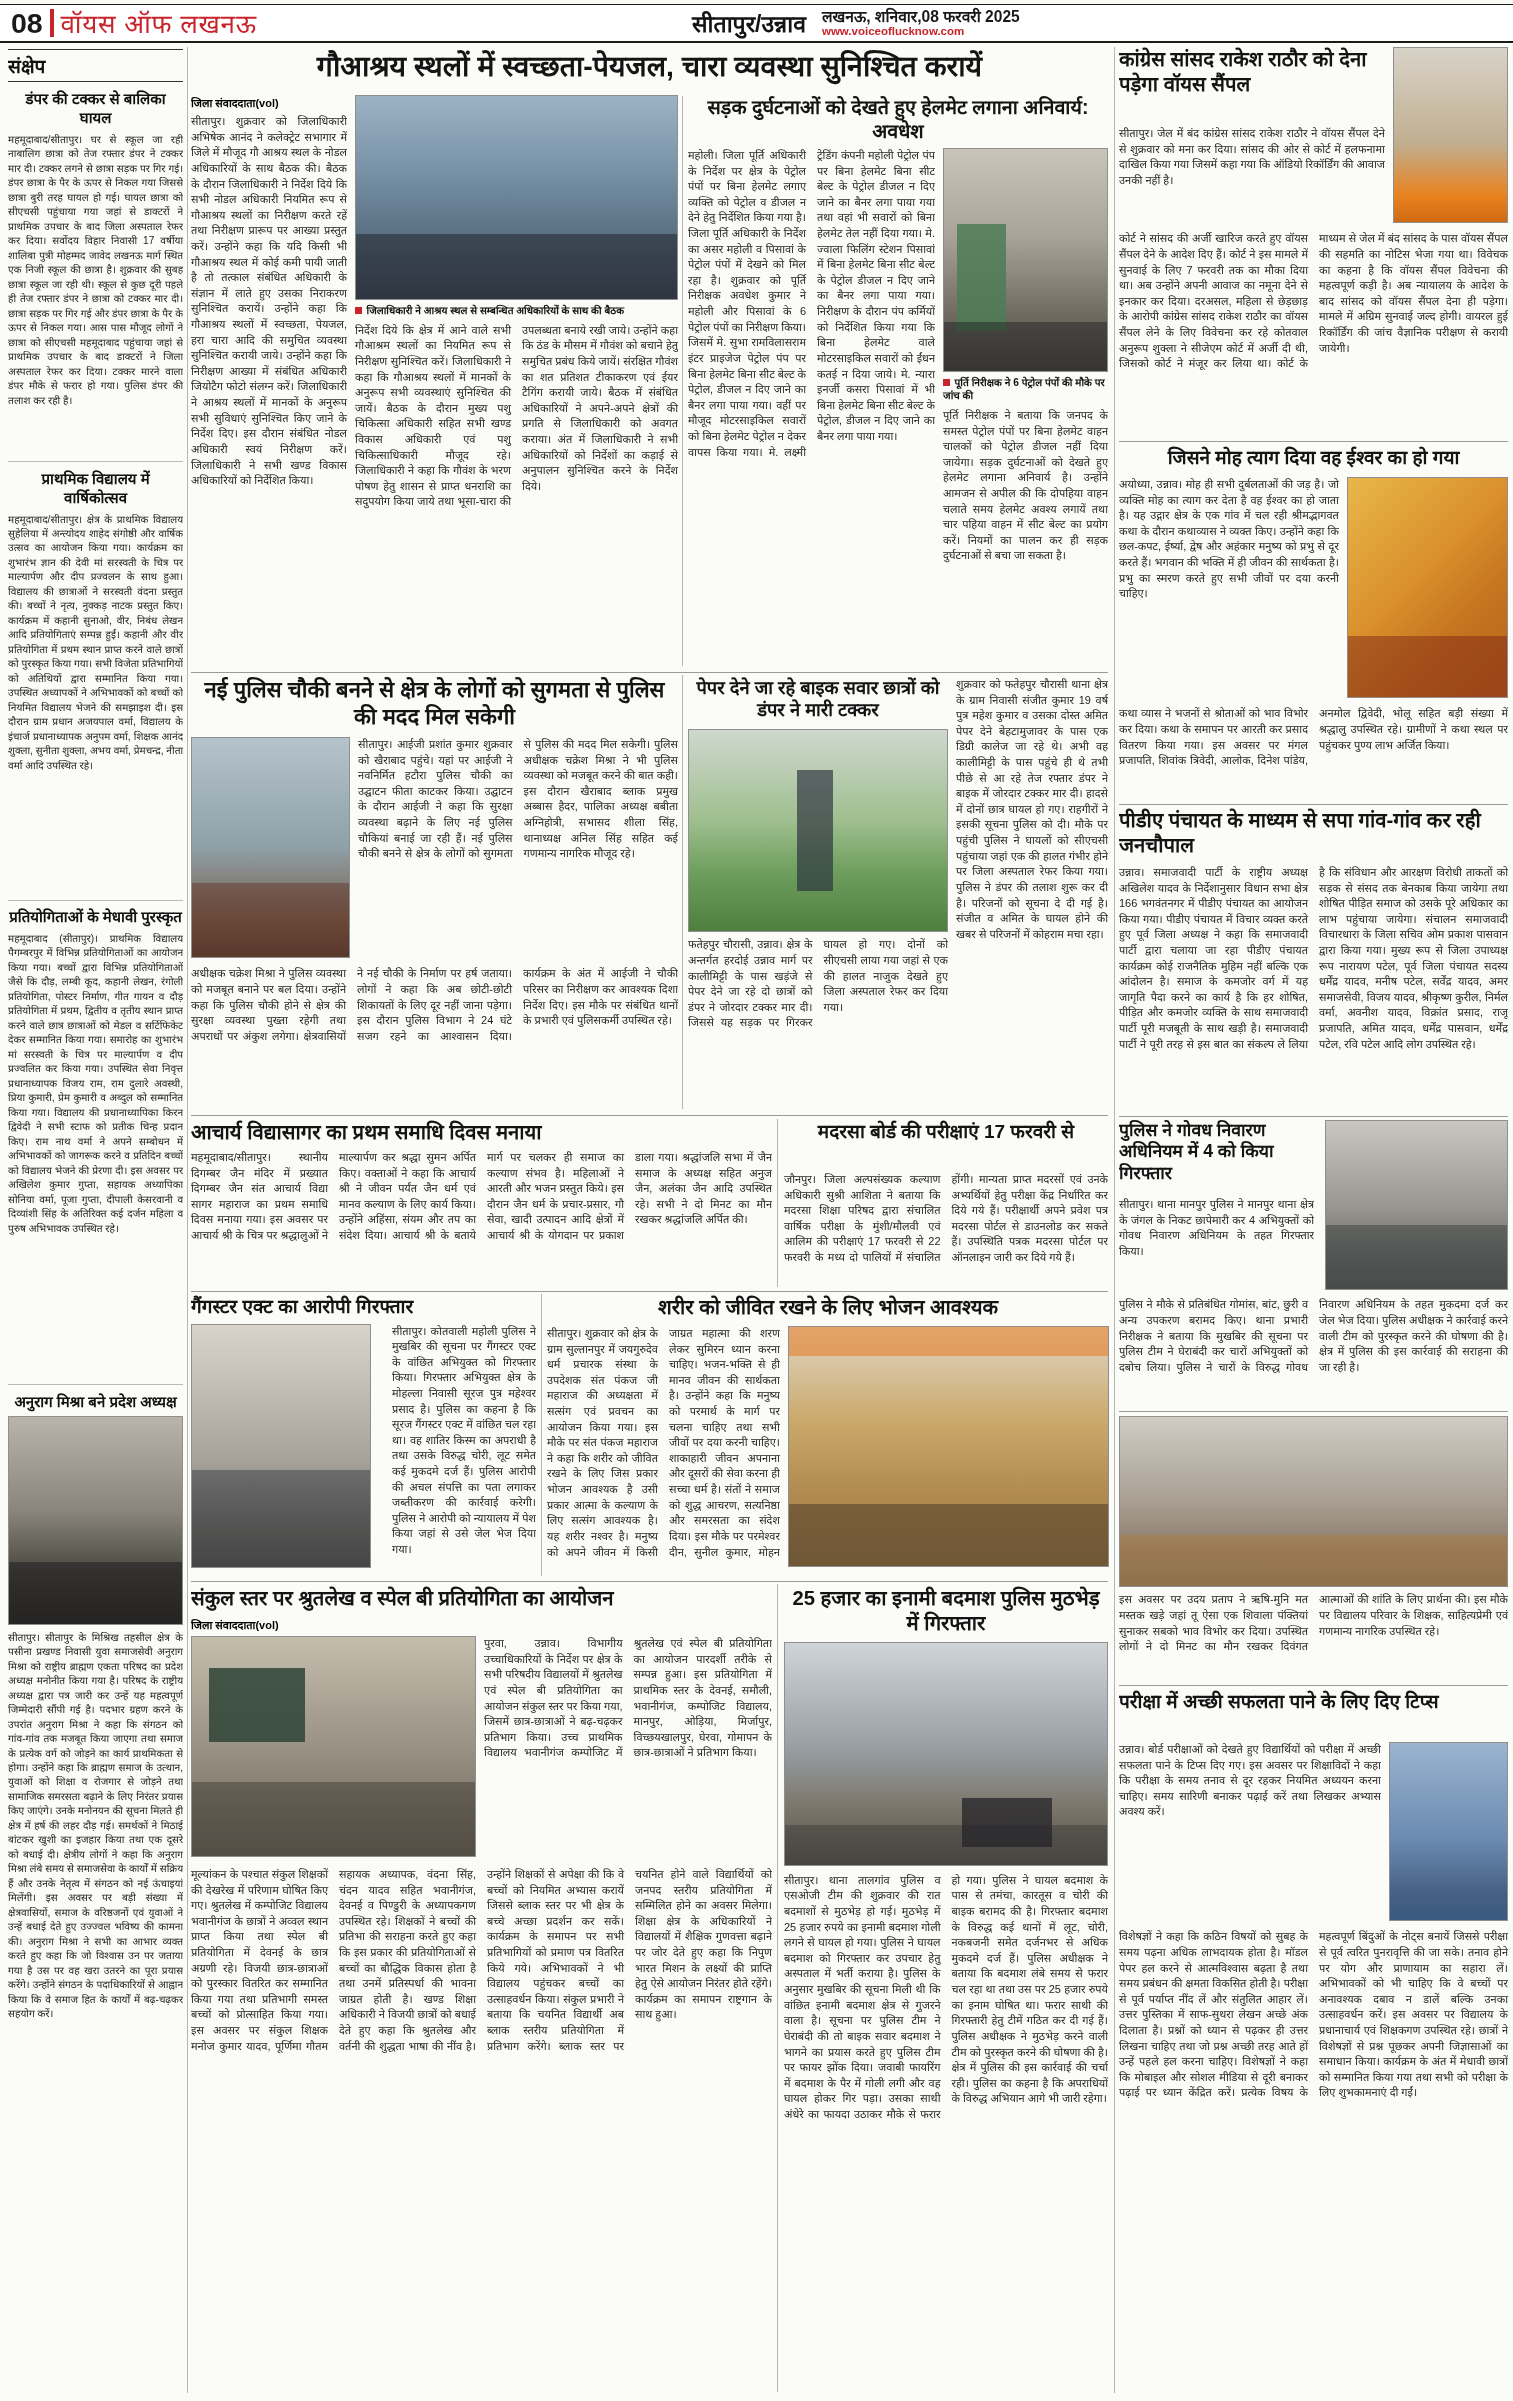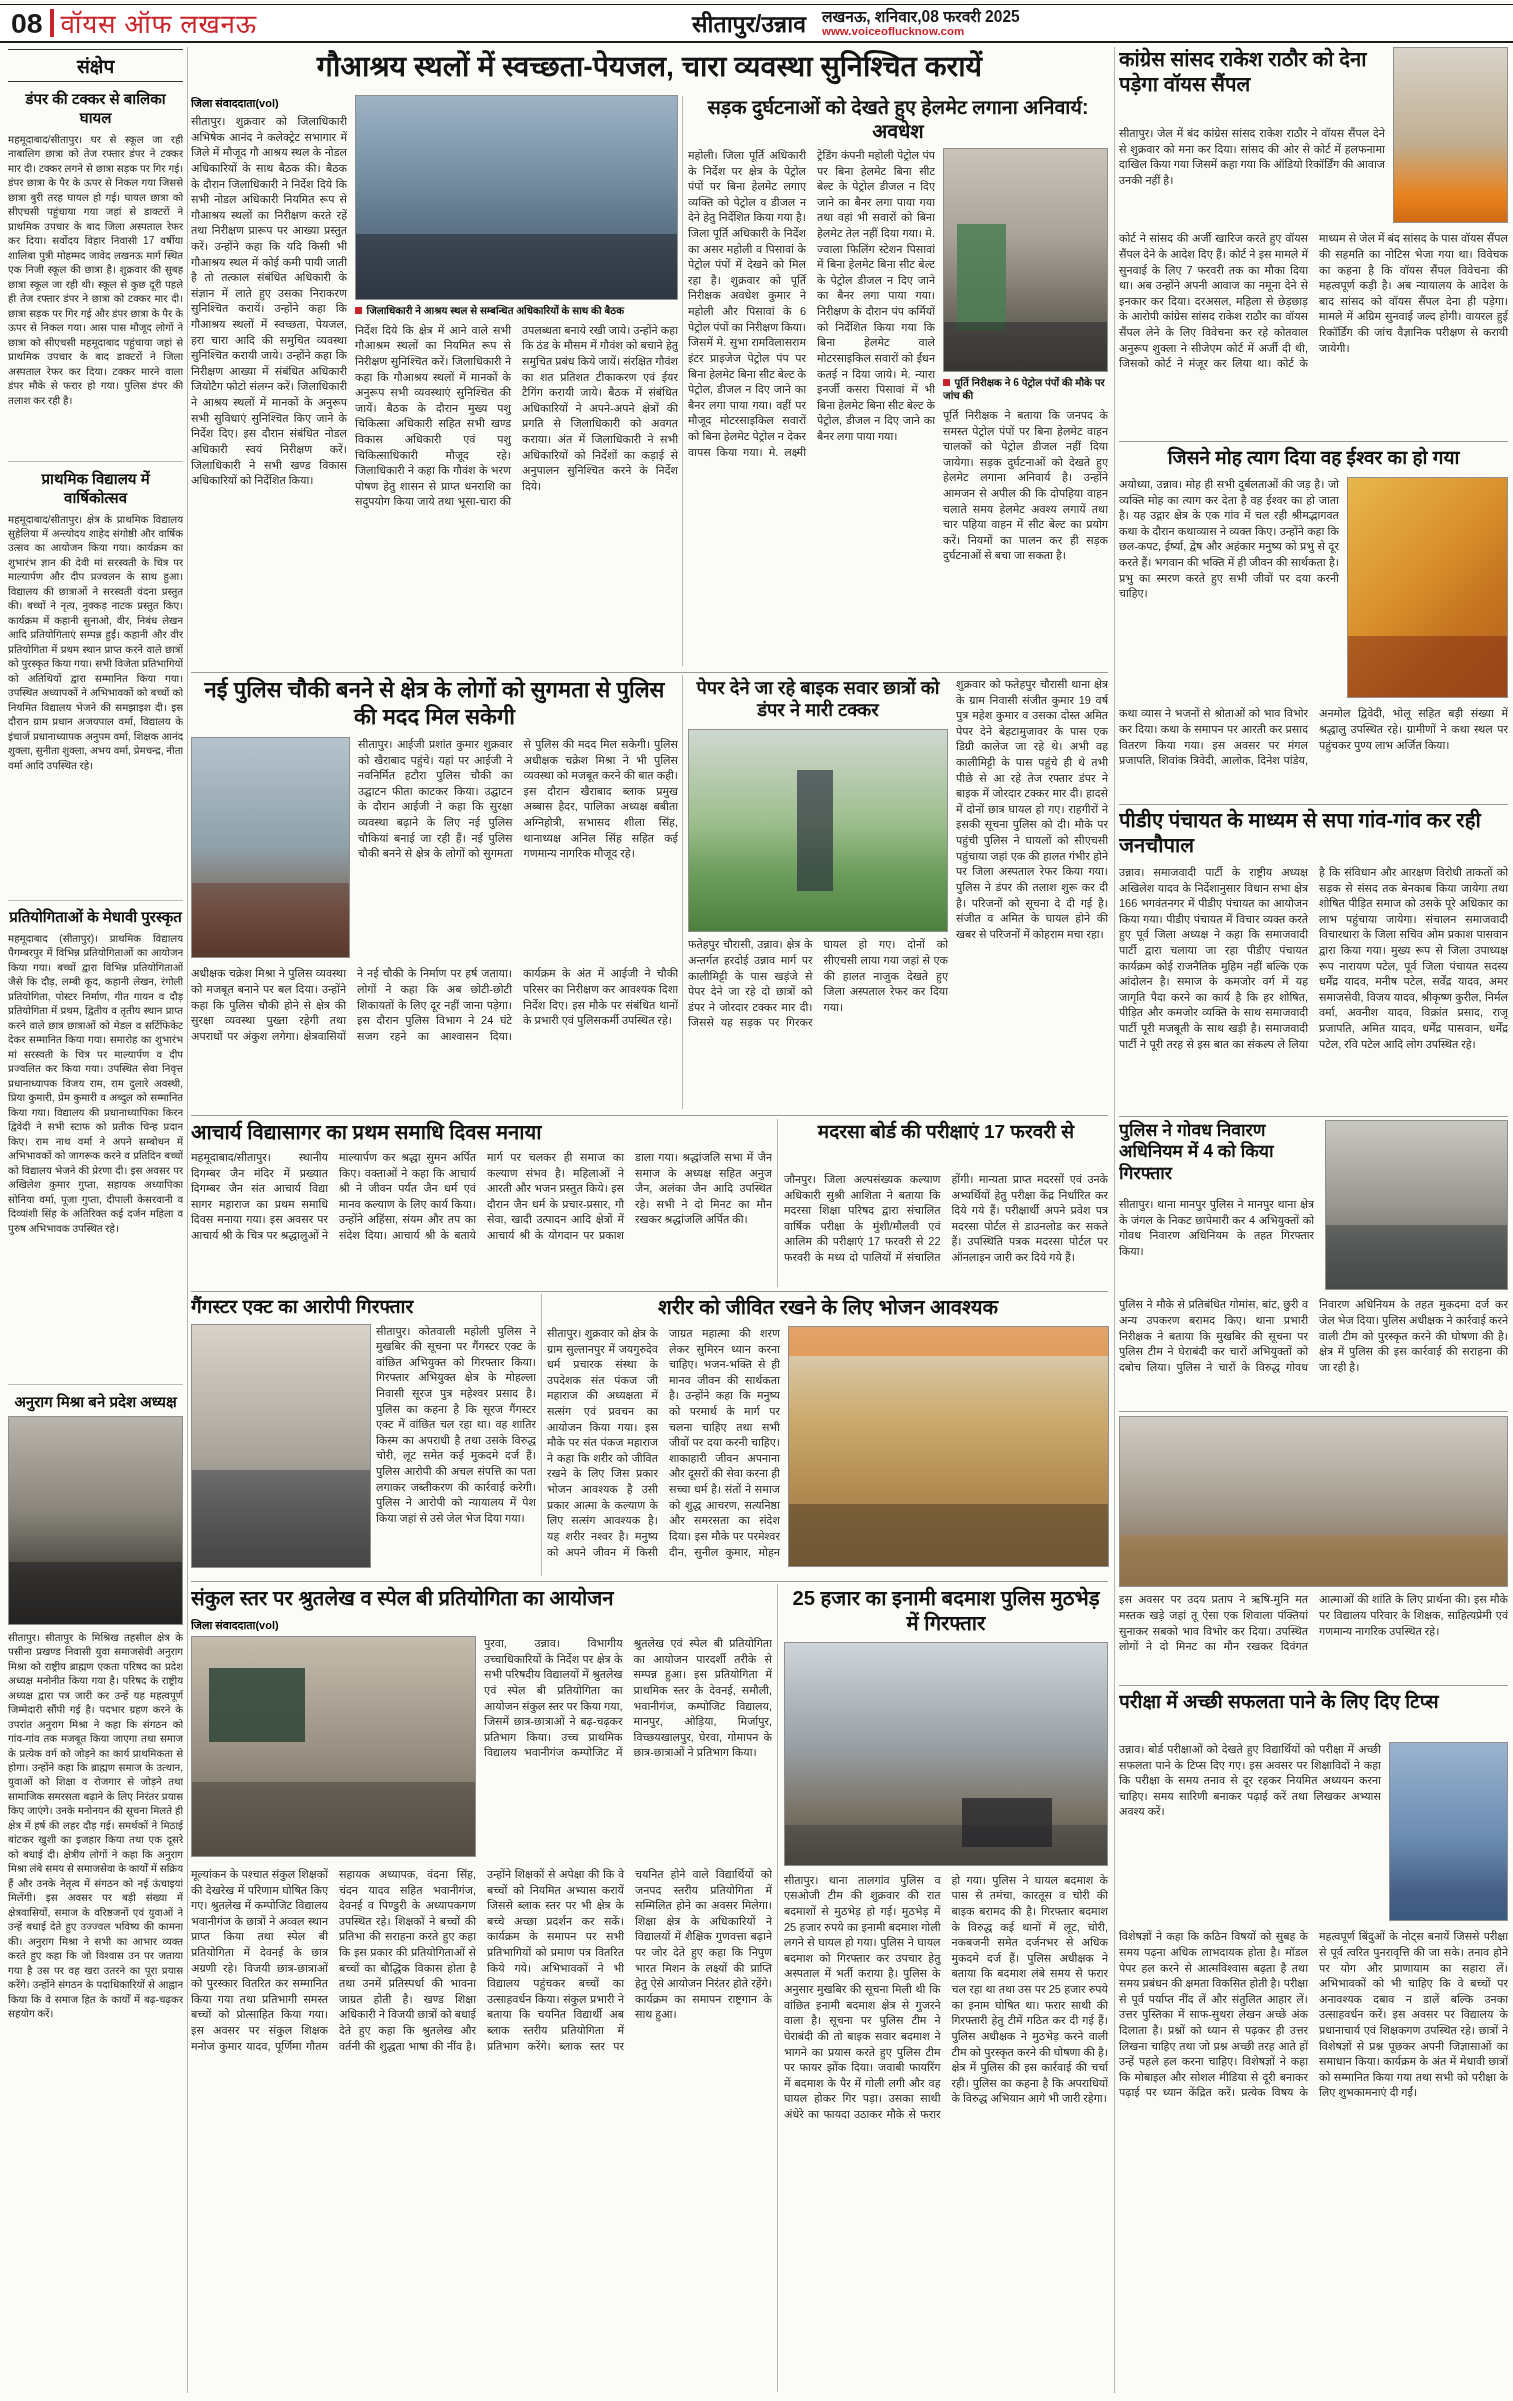--- a/index.html
+++ b/index.html
@@ -31,21 +31,21 @@
   .body-text { font-size:11px; line-height:1.42; text-align:justify; color:#1e1e1e; overflow:hidden; }
   .cols2 { column-count:2; column-gap:11px; }
   .cols3 { column-count:3; column-gap:11px; }
   .cols4 { column-count:4; column-gap:11px; }
   .caption { font-size:10.2px; font-weight:700; line-height:1.3; color:#111; margin-top:4.1px; }
   .capb { display:inline-block; width:6.8px; height:6.8px; background:#c8242b; margin-right:4.7px; }
   .photo { position:relative; overflow:hidden; background:#c8c8c8; border:0.7px solid #8f8f8f; }
   .shade { position:absolute; left:0; right:0; bottom:0; }
 
   
-  .sec-title { font-size:19px; font-weight:700; text-align:center; border-top:1.4px solid #333;
+  .sec-title { font-size:19px; font-weight:700; border-top:1.4px solid #333;
                border-bottom:1.4px solid #333; padding:2.7px 0; margin-bottom:6.8px; }
   .brief-item { border-bottom:0.7px solid #bbb; padding-bottom:15px; margin-bottom:6.8px; }
   .brief-item:last-child { border-bottom:none; }
   .brief-hl { font-size:15px; font-weight:700; text-align:center; line-height:1.28; margin-bottom:5.4px; }
   .brief-body { font-size:10.2px; line-height:1.42; text-align:justify; color:#1e1e1e; overflow:hidden; }
 </style>
 </head>
 <body>
 
 <div class="page">
@@ -196,21 +196,21 @@
     <div class="body-text cols4" style="height:130px">महमूदाबाद/सीतापुर। स्थानीय दिगम्बर जैन मंदिर में प्रख्यात दिगम्बर जैन संत आचार्य विद्या सागर महाराज का प्रथम समाधि दिवस मनाया गया। इस अवसर पर आचार्य श्री के चित्र पर श्रद्धालुओं ने माल्यार्पण कर श्रद्धा सुमन अर्पित किए। वक्ताओं ने कहा कि आचार्य श्री ने जीवन पर्यंत जैन धर्म एवं मानव कल्याण के लिए कार्य किया। उन्होंने अहिंसा, संयम और तप का संदेश दिया। आचार्य श्री के बताये मार्ग पर चलकर ही समाज का कल्याण संभव है। महिलाओं ने आरती और भजन प्रस्तुत किये। इस दौरान जैन धर्म के प्रचार-प्रसार, गौ सेवा, खादी उत्पादन आदि क्षेत्रों में आचार्य श्री के योगदान पर प्रकाश डाला गया। श्रद्धांजलि सभा में जैन समाज के अध्यक्ष सहित अनुज जैन, अलंका जैन आदि उपस्थित रहे। सभी ने दो मिनट का मौन रखकर श्रद्धांजलि अर्पित की।</div>
   </section>
 
   <section class="abs" style="left:784px;top:1120px;width:324px;height:165px">
     <h2 class="hl hl-c" style="font-size:19px;height:52px">मदरसा बोर्ड की परीक्षाएं 17 फरवरी से</h2>
     <div class="body-text cols2" style="height:109px">जौनपुर। जिला अल्पसंख्यक कल्याण अधिकारी सुश्री आशिता ने बताया कि मदरसा शिक्षा परिषद द्वारा संचालित वार्षिक परीक्षा के मुंशी/मौलवी एवं आलिम की परीक्षाएं 17 फरवरी से 22 फरवरी के मध्य दो पालियों में संचालित होंगी। मान्यता प्राप्त मदरसों एवं उनके अभ्यर्थियों हेतु परीक्षा केंद्र निर्धारित कर दिये गये हैं। परीक्षार्थी अपने प्रवेश पत्र मदरसा पोर्टल से डाउनलोड कर सकते हैं। उपस्थिति पत्रक मदरसा पोर्टल पर ऑनलाइन जारी कर दिये गये हैं।</div>
   </section>
 
   <section class="abs" style="left:191px;top:1295px;width:345px;height:281px">
     <h2 class="hl" style="font-size:19px;height:28.5px">गैंगस्टर एक्ट का आरोपी गिरफ्तार</h2>
-    <div style="display:flex;gap:5px;height:247px">
+    <div style="display:flex;gap:21px;height:247px">
       <div class="photo" style="width:180px;flex:none;height:244px;background:linear-gradient(180deg,#d8d4cc 0%,#a8a49c 55%,#706c62 85%,#5a564e 100%)">
         <div class="shade" style="height:40%;background:rgba(45,50,60,0.45)"></div>
       </div>
       <div class="body-text" style="flex:1 1 auto;height:100%">सीतापुर। कोतवाली महोली पुलिस ने मुखबिर की सूचना पर गैंगस्टर एक्ट के वांछित अभियुक्त को गिरफ्तार किया। गिरफ्तार अभियुक्त क्षेत्र के मोहल्ला निवासी सूरज पुत्र महेश्वर प्रसाद है। पुलिस का कहना है कि सूरज गैंगस्टर एक्ट में वांछित चल रहा था। वह शातिर किस्म का अपराधी है तथा उसके विरुद्ध चोरी, लूट समेत कई मुकदमे दर्ज हैं। पुलिस आरोपी की अचल संपत्ति का पता लगाकर जब्तीकरण की कार्रवाई करेगी। पुलिस ने आरोपी को न्यायालय में पेश किया जहां से उसे जेल भेज दिया गया।</div>
     </div>
   </section>
 
   <section class="abs" style="left:547px;top:1295px;width:562px;height:281px">
     <h2 class="hl hl-c" style="font-size:20.3px;height:31px">शरीर को जीवित रखने के लिए भोजन आवश्यक</h2>
     <div style="display:flex;gap:8.1px;height:244px">

